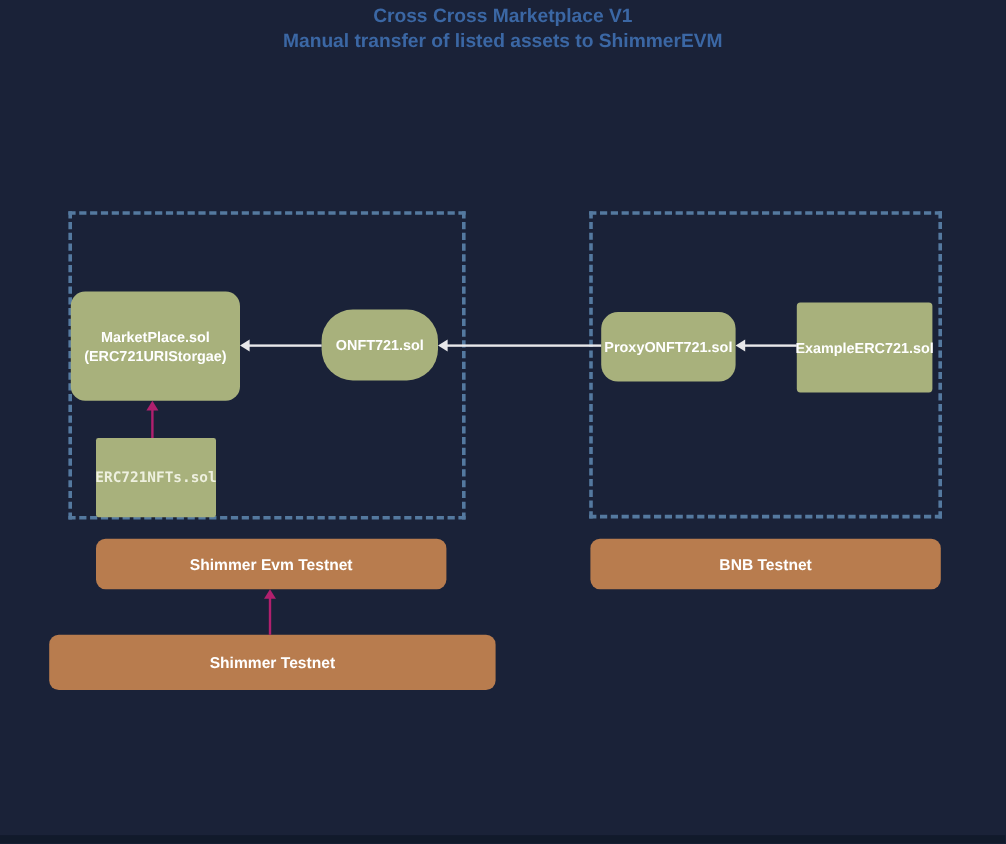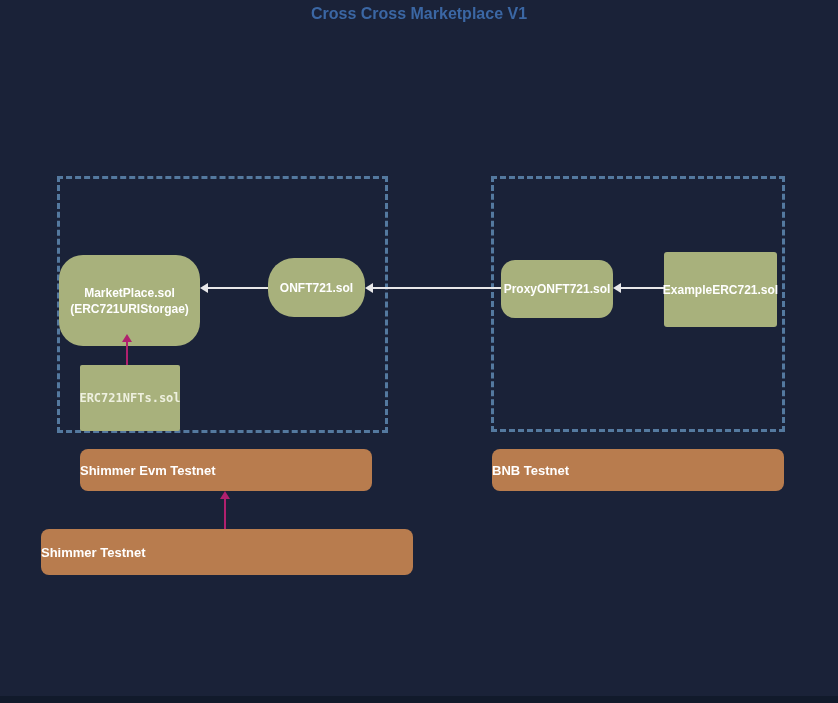--- a/index.html
+++ b/index.html
@@ -42,35 +42,35 @@
   .node{
     position:absolute;
     background:var(--node-fill);
     color:var(--node-text);
     display:flex;flex-direction:column;align-items:center;justify-content:center;
     text-align:center;
     font-size:12px;font-weight:bold;
     line-height:16px;
     z-index:2;
   }
-  .node.marketplace{left:59px;top:255px;width:141px;height:91px;border-radius:24px;}
+  .node.marketplace{left:59px;top:243px;width:141px;height:91px;border-radius:12px;}
   .node.onft721{left:268px;top:258px;width:97px;height:59px;border-radius:26px;}
   .node.erc721nfts{
     left:80px;top:365px;width:100px;height:66px;border-radius:2px;
     font-family:"DejaVu Sans Mono", monospace;
     color:var(--node-mono-text);
     font-size:12px;font-weight:bold;
   }
   .node.proxyonft721{left:501px;top:260px;width:112px;height:58px;border-radius:14px;}
   .node.exampleerc721{left:664px;top:252px;width:113px;height:75px;border-radius:3px;}
   .chain{
     position:absolute;
     background:var(--chain-fill);
     color:var(--chain-text);
-    display:flex;align-items:center;
+    display:flex;align-items:center;justify-content:center;
     text-align:center;
     font-size:13px;font-weight:bold;
     border-radius:8px;
     z-index:2;
   }
   .chain.shimmer-evm{left:80px;top:449px;width:292px;height:42px;}
   .chain.bnb{left:492px;top:449px;width:292px;height:42px;}
   .chain.shimmer{left:41px;top:529px;width:372px;height:46px;}
   .hline{
     position:absolute;height:2px;background:var(--arrow-white);z-index:3;
@@ -106,20 +106,21 @@
   .headE{left:220px;top:491px;}
   .lineE{left:224px;top:498px;height:31px;}
 </style>
 </head>
 <body>
 
 <div class="stage">
 
   <div class="title">
     <div>Cross Cross Marketplace V1</div>
+    <div>Manual transfer of listed assets to ShimmerEVM</div>
   </div>
 
   <div class="group left"></div>
   <div class="group right"></div>
 
   <div class="node marketplace">
     <span>MarketPlace.sol</span>
     <span>(ERC721URIStorgae)</span>
   </div>
 

